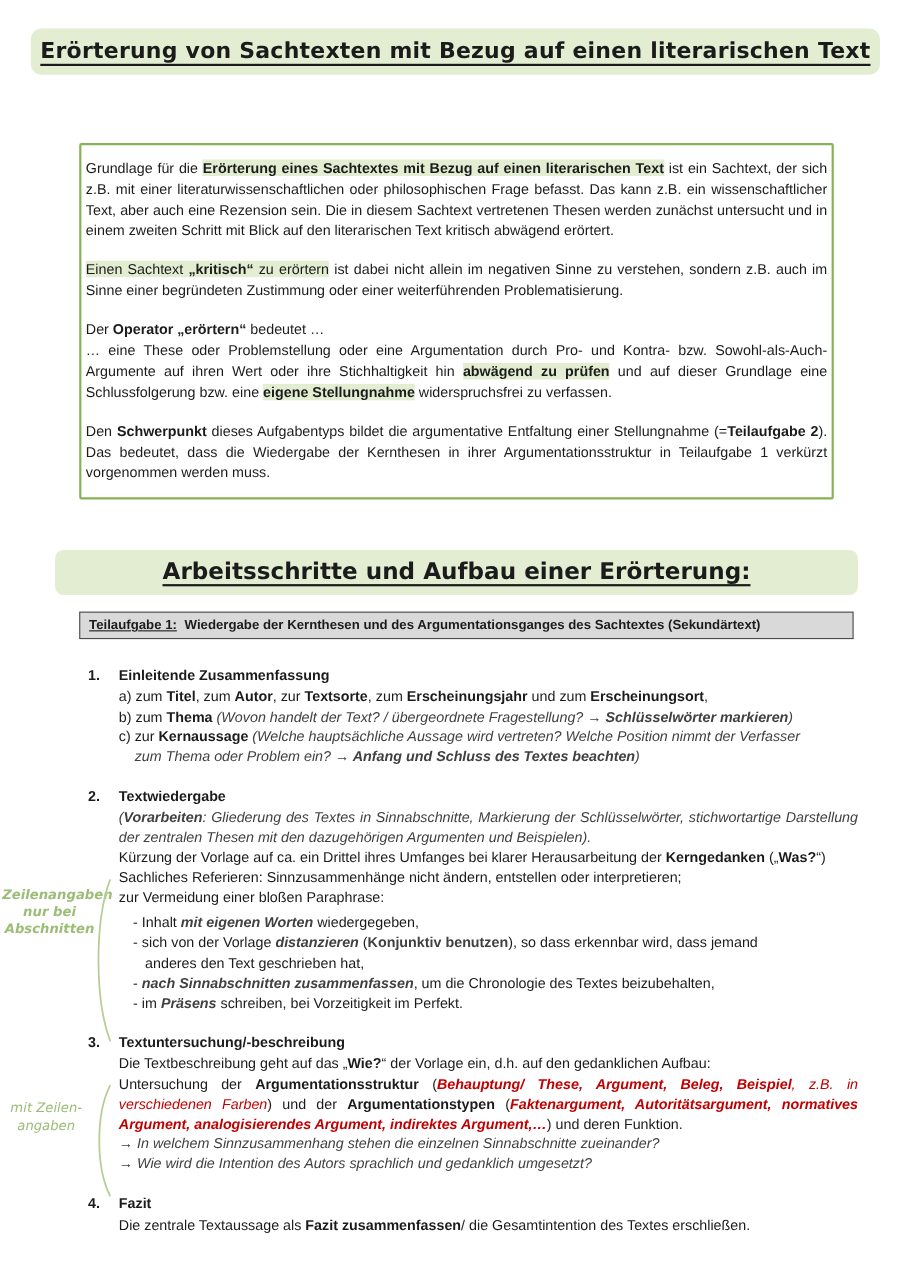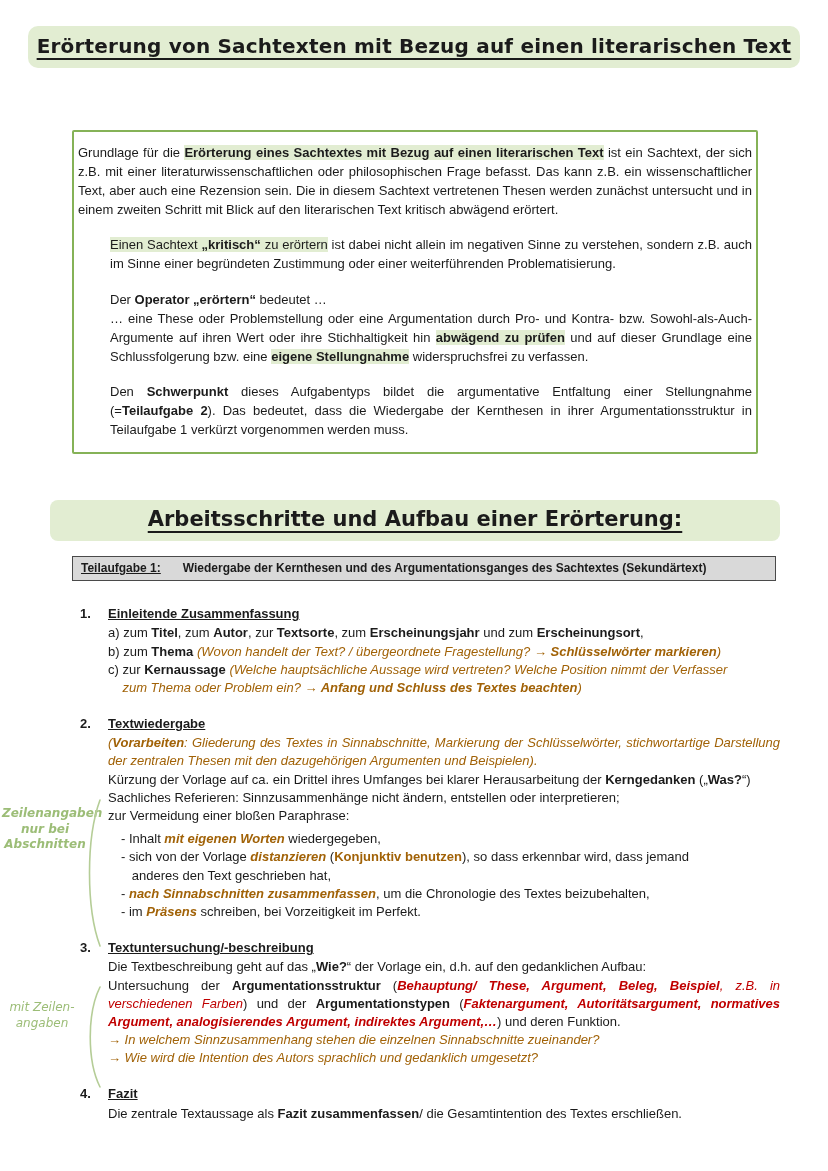--- a/index.html
+++ b/index.html
@@ -8,57 +8,57 @@
     position:relative; width:828px; height:1171px; margin:0 auto;
     background:#ffffff; overflow:hidden; color:#1b1b1b;
     font-family:"Liberation Sans", sans-serif; font-size:13px; line-height:1.4;
   }
   
   .b  { font-weight:bold; }
   .i  { font-style:italic; }
   .bi { font-weight:bold; font-style:italic; }
   .u  { text-decoration:underline; }
   .hl { background:#e2edd2; }
-  .blue { color:#a16207; }
+  .blue { color:#404040; }
   .red  { color:#c00000; }
   .rich { white-space:pre-wrap; }
 
   .title {
     margin:26px 28px 0 28px; text-align:center;
     font-family:"DejaVu Sans", sans-serif; font-weight:bold; font-size:20px;
     letter-spacing:.2px; white-space:nowrap;
     background:#e2edd2; border-radius:10px; padding:6px 6px 8px 6px;
     text-decoration:underline; text-decoration-thickness:2px; text-underline-offset:5px;
   }
   .intro-box {
     margin:62px 70px 0 72px;
     border:2.5px solid #85b257; border-radius:2px;
     padding:12px 4px; line-height:1.45;
   }
   .intro-box .para { text-align:justify; }
-  .intro-box .para + .para { margin-top:17px;margin-left:32px; }
+  .intro-box .para + .para { margin-top:17px; }
 
   .section-title {
     margin:46px 48px 0 50px; text-align:center;
     font-family:"DejaVu Sans", sans-serif; font-weight:bold; font-size:21px;
     background:#e2edd2; border-radius:8px; padding:5px 6px 7px 6px;
     text-decoration:underline; text-decoration-thickness:2px; text-underline-offset:5px;
   }
   .task-bar {
     margin:15px 52px 0 72px;
     background:#d9d9d9; border:1px solid #4a4a4a;
     padding:3px 8px; font-size:12px; white-space:nowrap;
   }
-  .task-bar .task-text { margin-left:22px; }
+  .task-bar .task-text { margin-left:7px; }
 
   .steps { margin:24px 48px 0 80px; }
   .step { display:flex; gap:9px; margin-bottom:18px; }
   .num { width:19px; flex:none; }
   .body { flex:1; min-width:0; }
-  .step-title { margin-bottom:1px;text-decoration:underline; }
+  .step-title { margin-bottom:1px; }
   .line { text-align:justify; }
   .sublist { margin-top:5px; }
   .sublist .line { padding-left:13px; }
 
   .margin-note {
     position:absolute; color:#9cbd77; font-style:italic;
     font-family:"DejaVu Sans", sans-serif; font-size:12px; line-height:1.3;
     text-align:center; white-space:pre-line;
   }
   .note-1 { left:2px;  top:806px; width:86px;font-weight:bold; }

